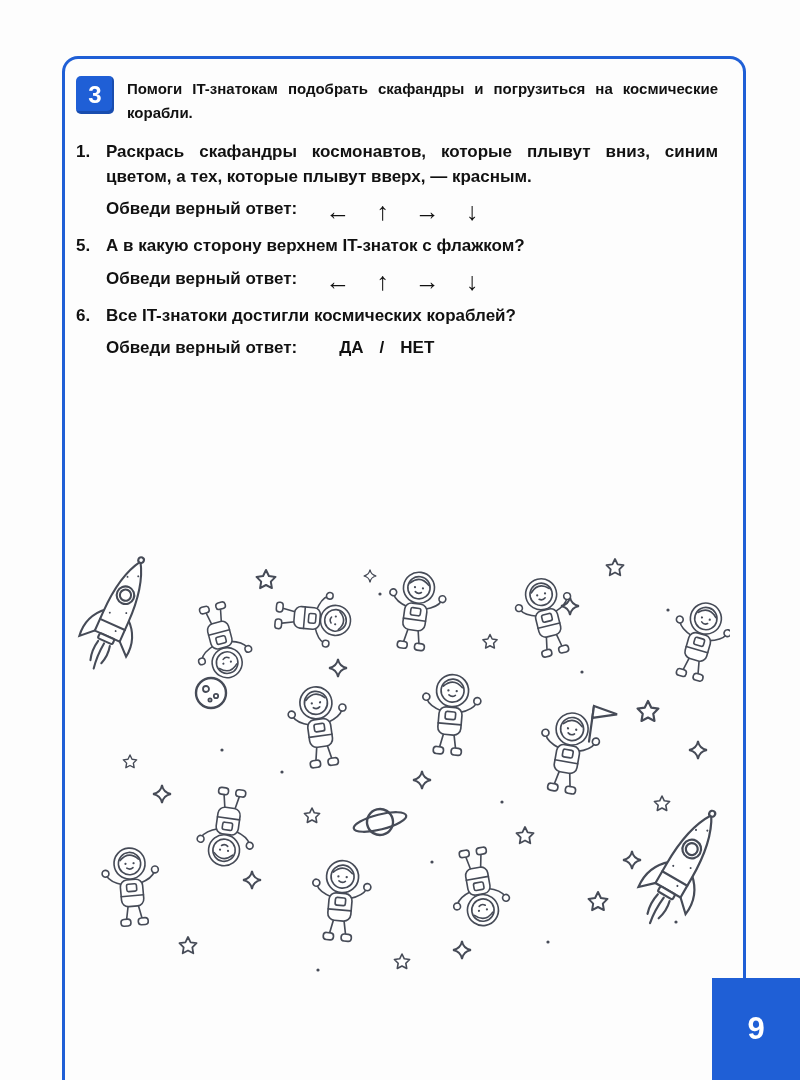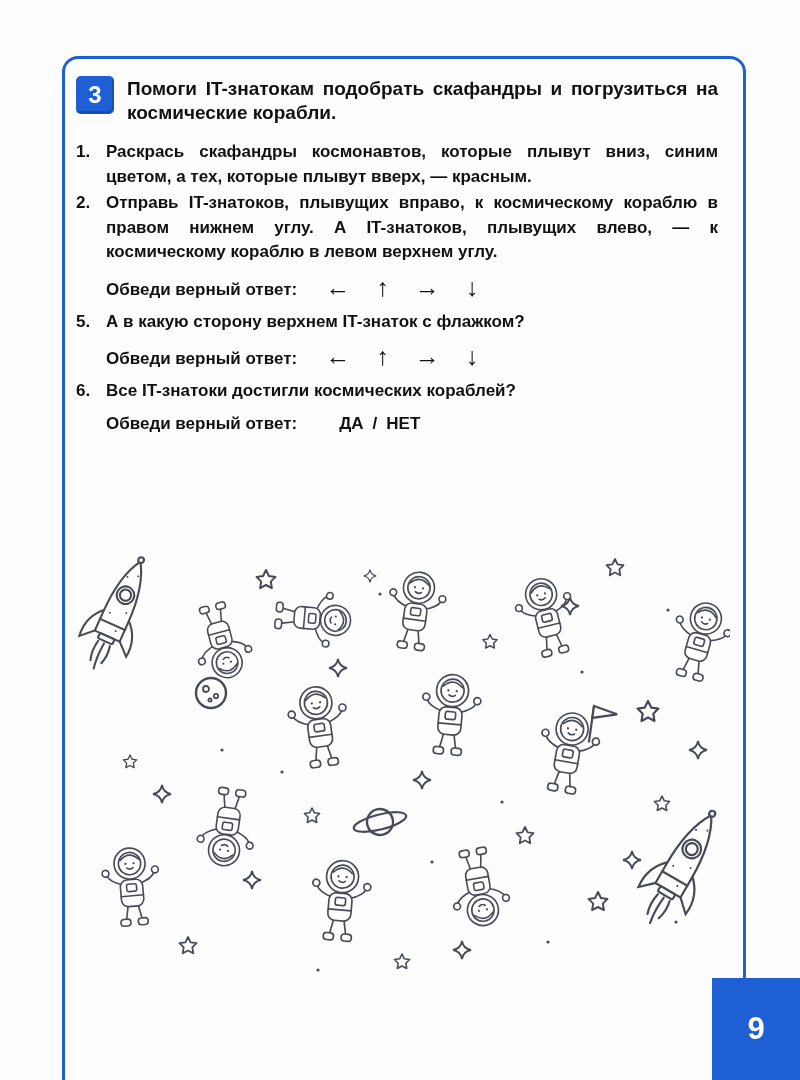--- a/index.html
+++ b/index.html
@@ -38,51 +38,51 @@
     background: #1f5fd6;
     color: #ffffff;
     font-size: 24px; font-weight: bold;
     display: flex; align-items: center; justify-content: center;
     border-radius: 5px;
     flex: 0 0 auto;
     box-shadow: inset -2px -3px 0 rgba(0,0,0,0.18);
   }
   .title {
     font-weight: bold;
-    font-size: 19px;
+    font-size: 15px;
     line-height: 24px;
     text-align: justify;
     padding-top: 1px;
   }
   .task {
     font-size: 17px;
     font-weight: bold;
     line-height: 24.5px;
     text-align: justify;
     padding-left: 30px;
     text-indent: -30px;
     margin-bottom: 2px;
   }
   .task-num { display: inline-block; width: 30px; text-indent: 0; }
   .answer-row {
     margin: 10px 0 10px 30px;
     font-size: 17px;
     font-weight: bold;
     display: flex;
-    align-items: flex-end;
+    align-items: flex-start;
   }
   .answer-prompt { margin-right: 28px; white-space: nowrap; }
   .arrow {
     font-size: 25px;
     font-weight: bold;
     margin-right: 26px;
     line-height: 1;
     cursor: pointer;
   }
-  .yesno { display: flex; gap: 9px; margin-left: 14px; }
+  .yesno { display: flex; gap: 16px; margin-left: 14px; }
   .option { cursor: pointer; }
   .scene-wrap {
     position: absolute;
     left: 70px; top: 550px;
     width: 660px; height: 430px;
   }
   .page-num-box {
     position: absolute;
     left: 712px; top: 978px;
     width: 88px; height: 102px;
@@ -105,23 +105,20 @@
       <div class="badge">3</div>
       <div class="title">Помоги IT-знатокам подобрать скафандры и погрузиться на космические корабли.</div>
     </div>
 
     <div>
 
       <div class="task">
         <span class="task-num">1.</span><span>Раскрась скафандры космонавтов, которые плывут вниз, синим цветом, а тех, которые плывут вверх, — красным.</span>
       </div>
 
-      <div class="task">
-        <span class="task-num">2.</span><span>Отправь IT-знатоков, плывущих вправо, к космическому кораблю в правом нижнем углу. А IT-знатоков, плывущих влево, — к космическому кораблю в левом верхнем углу.</span>
-      </div>
 
 
       <div class="answer-row">
         <span class="answer-prompt">Обведи верный ответ:</span>
         <span class="arrow">←</span>
         <span class="arrow">↑</span>
         <span class="arrow">→</span>
         <span class="arrow">↓</span>
       </div>
 

